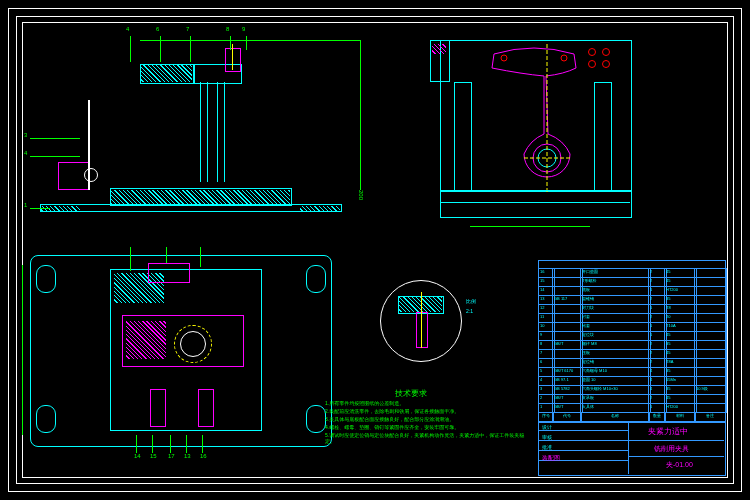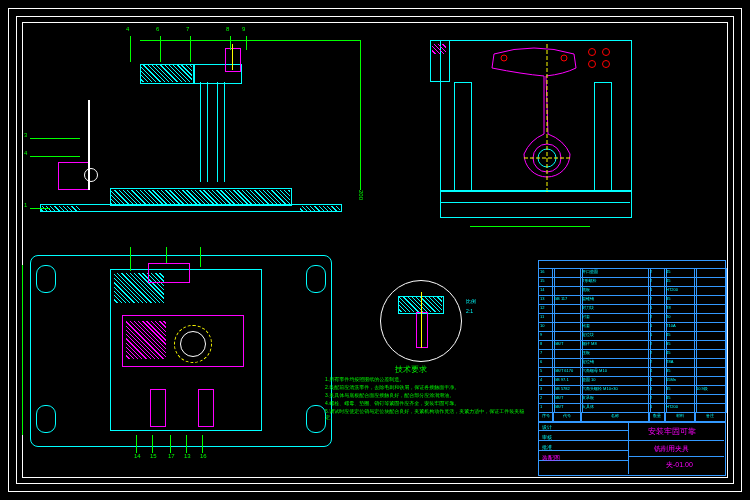--- a/index.html
+++ b/index.html
@@ -151,21 +151,21 @@
   <div style="position:absolute;top:12px;left:12px;width:56px;height:56px;overflow:hidden">
     <div class="box-c" style="top:4px;left:6px;width:44px;height:16px"></div>
     <div class="hatch" style="position:absolute;top:4px;left:6px;width:44px;height:16px"></div>
     <div class="box-m" style="top:20px;left:24px;width:10px;height:34px"></div>
     <div class="line-y" style="top:0;left:29px;width:1px;height:56px"></div>
   </div>
   <div class="txt-c" style="top:18px;left:86px">比例</div>
   <div class="txt-c" style="top:28px;left:86px">2:1</div>
 </div>
 
-<div class="view" style="top:364px;left:325px;width:200px;height:74px">
+<div class="view" style="top:388px;left:325px;width:200px;height:74px">
   <div class="txt" style="top:0;left:70px;font-size:8px">技术要求</div>
   <div class="txt" style="top:12px;left:0;font-size:5px">1.所有零件均按照图纸的公差制造。</div>
   <div class="txt" style="top:20px;left:0;font-size:5px">2.装配前应清洗零件，去除毛刺和铁屑，保证各接触面干净。</div>
   <div class="txt" style="top:28px;left:0;font-size:5px">3.夹具体与底板配合面应接触良好，配合部分应涂润滑油。</div>
   <div class="txt" style="top:36px;left:0;font-size:5px">4.螺栓、螺母、垫圈、销钉等紧固件应齐全，安装牢固可靠。</div>
   <div class="txt" style="top:44px;left:0;font-size:5px;width:200px;white-space:normal">5.调试时应使定位销与定位块配合良好，夹紧机构动作灵活，夹紧力适中，保证工件装夹稳定。</div>
 </div>
 
 <div class="view" style="top:260px;left:538px;width:188px;height:216px">
   <div class="box-b" style="top:0;left:0;width:186px;height:214px"></div>
@@ -277,20 +277,20 @@
   <div class="tblcell" style="top:152px;left:156px;width:30px;height:8px;text-align:center">备注</div>
 
   <div class="box-b" style="top:162px;left:0;width:186px;height:52px"></div>
   <div class="line-b" style="top:162px;left:90px;width:1px;height:52px"></div>
   <div class="line-b" style="top:180px;left:90px;width:96px;height:1px"></div>
   <div class="line-b" style="top:196px;left:90px;width:96px;height:1px"></div>
   <div class="line-b" style="top:170px;left:0;width:90px;height:1px"></div>
   <div class="line-b" style="top:180px;left:0;width:90px;height:1px"></div>
   <div class="line-b" style="top:190px;left:0;width:90px;height:1px"></div>
   <div class="line-b" style="top:200px;left:0;width:90px;height:1px"></div>
-  <div class="txt-m" style="top:166px;left:110px;font-size:8px">安装牢固可靠</div>
+  <div class="txt-m" style="top:166px;left:110px;font-size:8px">夹紧力适中</div>
   <div class="txt-m" style="top:184px;left:116px;font-size:7px">铣削用夹具</div>
   <div class="txt-m" style="top:200px;left:128px;font-size:7px">夹-01.00</div>
   <div class="txt-c" style="top:164px;left:4px">设计</div>
   <div class="txt-c" style="top:174px;left:4px">审核</div>
   <div class="txt-c" style="top:184px;left:4px">批准</div>
   <div class="txt-m" style="top:194px;left:4px;font-size:6px">装配图</div>
 </div>
 
 </body></html>

